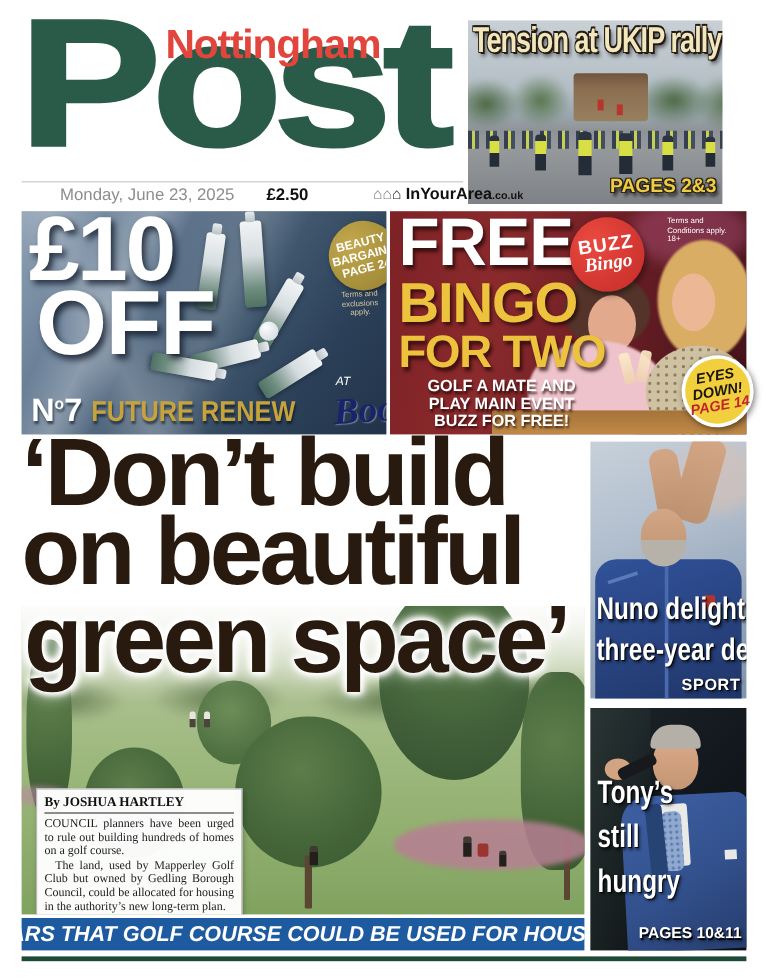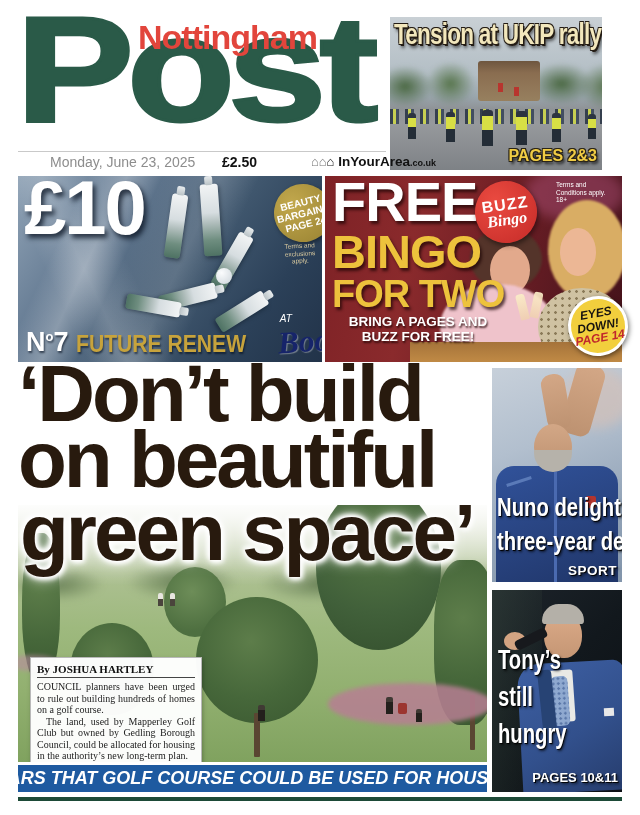--- a/index.html
+++ b/index.html
@@ -207,20 +207,21 @@
 
   <div class="abs boots">
     <div class="abs bottle" style="left:150px;top:18px;width:16px;height:64px;transform:rotate(8deg);"></div>
     <div class="abs bottle" style="left:184px;top:8px;width:18px;height:72px;transform:rotate(-4deg);"></div>
     <div class="abs bottle" style="left:206px;top:55px;width:16px;height:60px;transform:rotate(30deg);"></div>
     <div class="abs bottle" style="left:162px;top:92px;width:16px;height:58px;transform:rotate(76deg);"></div>
     <div class="abs bottle" style="left:128px;top:102px;width:15px;height:55px;transform:rotate(100deg);"></div>
     <div class="abs bottle" style="left:216px;top:108px;width:16px;height:55px;transform:rotate(58deg);"></div>
     <div class="abs golf-ball"></div>
     <div class="abs offer1">£10</div>
+    <div class="abs offer2">OFF</div>
     <div class="abs gold-badge">
       <span>BEAUTY</span>
       <span>BARGAINS</span>
       <span>PAGE 24</span>
     </div>
     <div class="abs boots-terms">Terms and exclusions apply.</div>
     <div class="abs boots-row">
       <span class="no7"><span>N</span><sup>o</sup><span>7</span></span>
       <span class="future-renew">FUTURE RENEW</span>
       <span class="boots-logo-wrap">
@@ -245,21 +246,22 @@
     </div>
     <div class="abs buzz">
       <span class="bz1">BUZZ</span>
       <span class="bz2">Bingo</span>
     </div>
     <div class="abs bingo-terms">Terms and Conditions apply. 18+</div>
     <div class="abs bingo-l1">FREE</div>
     <div class="abs bingo-l2">BINGO</div>
     <div class="abs bingo-l3">FOR TWO</div>
     <div class="abs bingo-sub">
-      <div>BRING A PAGES AND</div>
+      <div>GOLF A MATE AND</div>
+      <div>PLAY MAIN EVENT</div>
       <div>BUZZ FOR FREE!</div>
     </div>
     <div class="abs eyes-badge">
       <span>EYES</span>
       <span>DOWN!</span>
       <span class="pg">PAGE 14</span>
     </div>
   </div>
 
   <div class="abs hl hl1">‘Don’t build</div>

